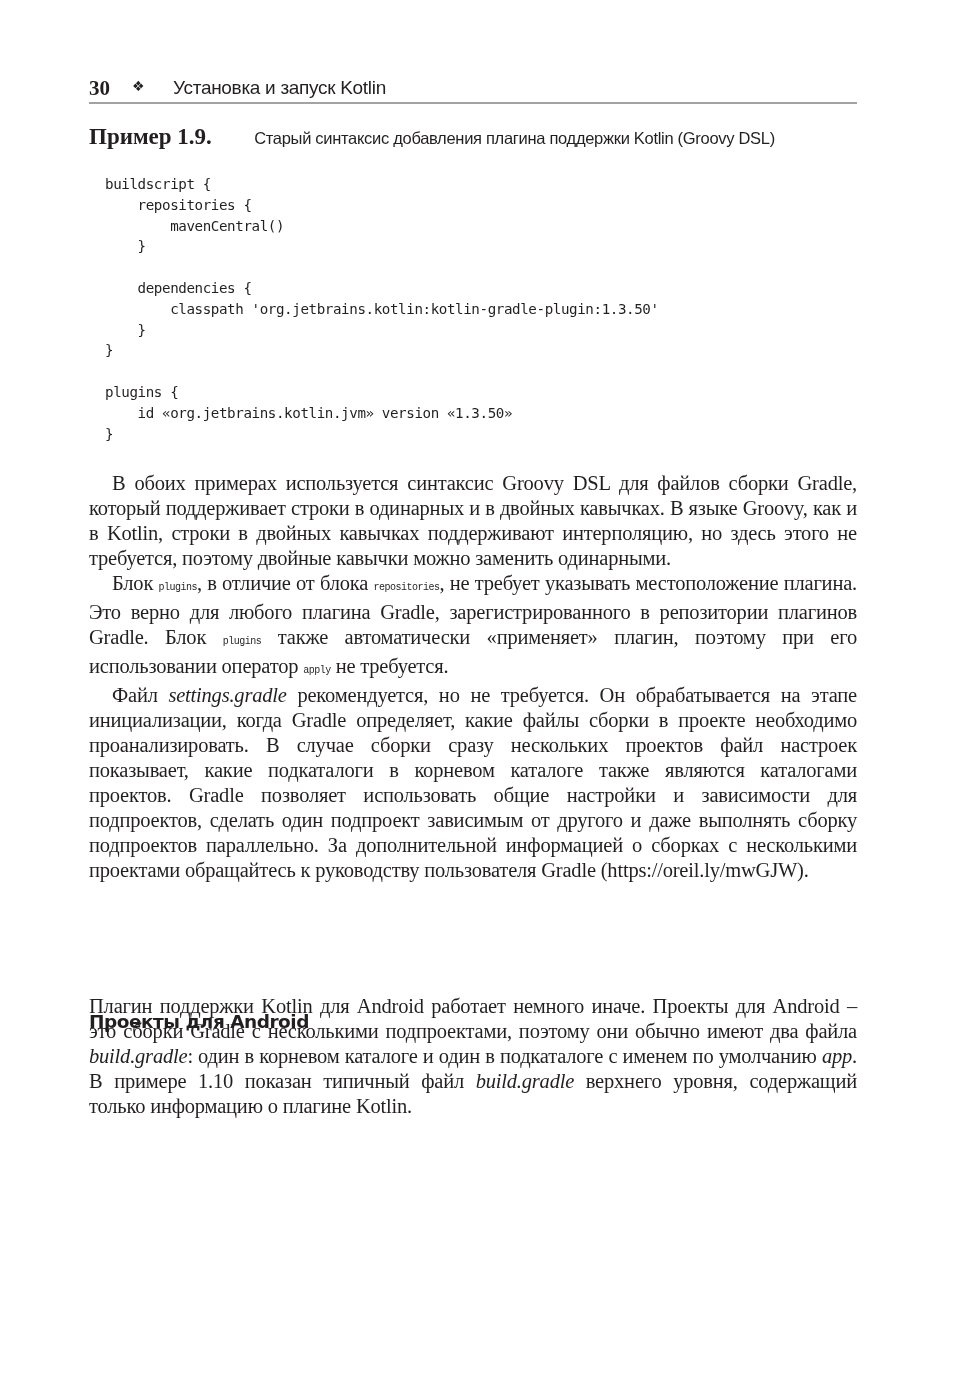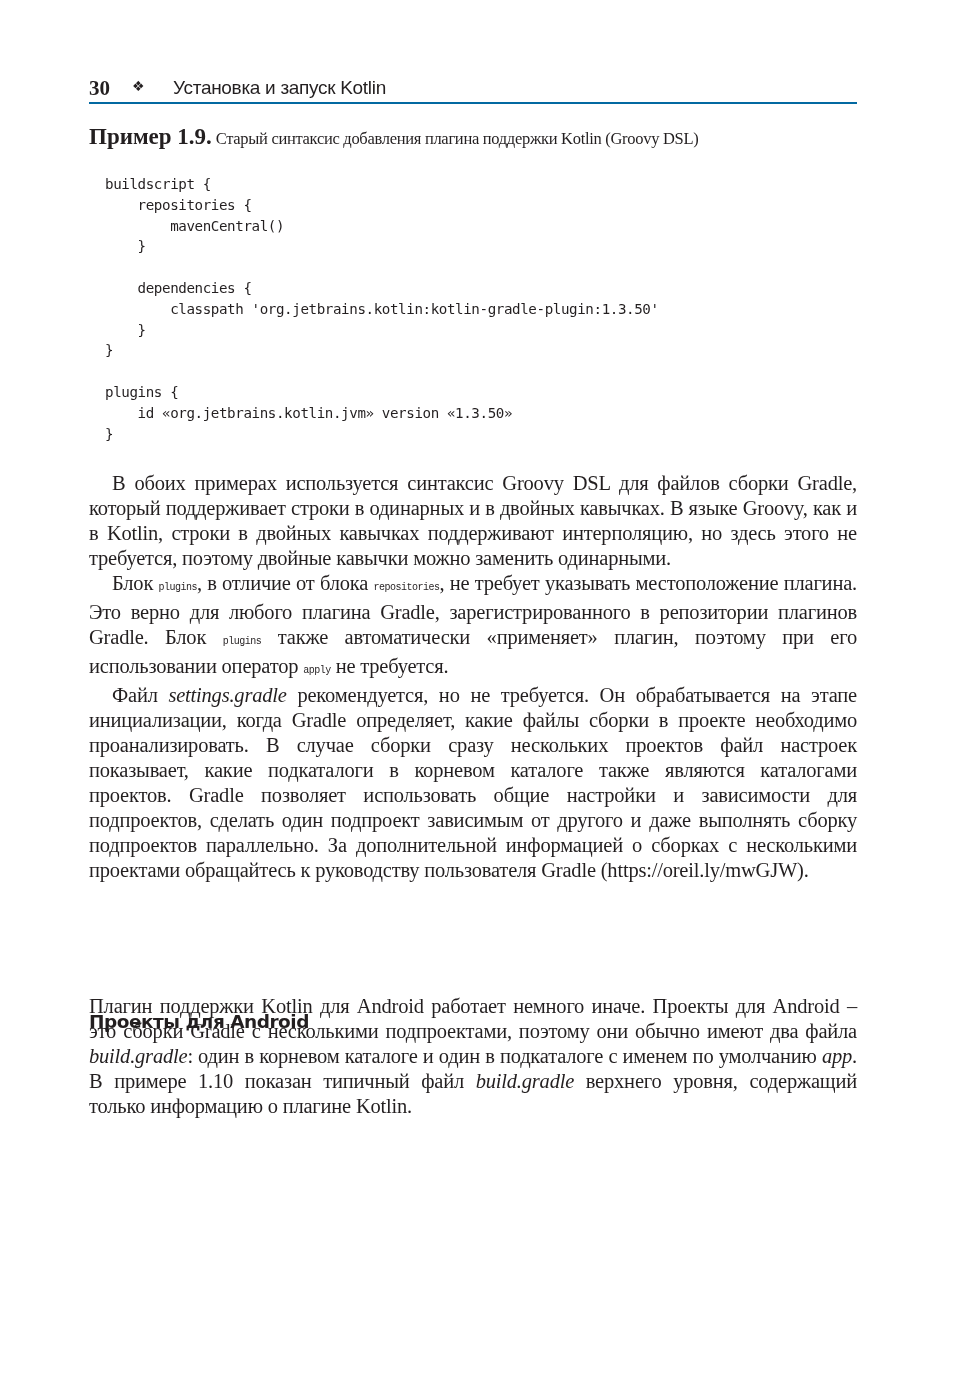--- a/index.html
+++ b/index.html
@@ -1,24 +1,24 @@
 <!DOCTYPE html>
 <html><head>
 <meta charset="utf-8">
 <style>
   html, body { margin: 0; padding: 0; background: #ffffff; }
   body { width: 974px; height: 1388px; position: relative; overflow: hidden; color: #231f20; }
   .page { position: absolute; left: 89px; top: 0; width: 768px; }
-  .header { position: absolute; top: 74px; left: 0; width: 768px; height: 28px; border-bottom: 2px solid #0369a1; }
+  .header { position: absolute; top: 74px; left: 0; width: 768px; height: 28px; border-bottom: 2px solid #a3a3a3; }
   .page-num { position: absolute; left: 0; top: 2px; font-family: "Liberation Serif", serif; font-weight: bold; font-size: 21px; }
   .header-orn { position: absolute; left: 43px; top: 4px; font-family: "DejaVu Sans", sans-serif; font-size: 14px; }
   .chapter-title { position: absolute; left: 84px; top: 3px; font-family: "Liberation Sans", sans-serif; font-size: 19px; letter-spacing: -0.3px; }
   .caption { position: absolute; top: 124px; left: 0; font-size: 16.5px; white-space: nowrap; }
   .caption-label { font-family: "Liberation Serif", serif; font-weight: bold; font-size: 23px; }
-  .caption-text { font-family: Liberation Serif, serif; letter-spacing: -0.3px; }
+  .caption-text { font-family: Liberation Sans, sans-serif; letter-spacing: -0.3px; margin-left: 38px; }
   .code { position: absolute; top: 158px; left: 0; margin: 16px; font-family: "DejaVu Sans Mono", monospace; font-size: 14.2px; line-height: 20.8px; white-space: pre; letter-spacing: -0.4px; }
   .body-text { position: absolute; left: 0; width: 768px; font-family: "Liberation Serif", serif; font-size: 20.5px; line-height: 25px; text-align: justify; letter-spacing: -0.2px; }
   .body-text p { margin: 0; text-indent: 23px; }
   .body-text p.noindent { text-indent: 0; }
   .mono { font-family: Liberation Mono, monospace; font-size: 10px; letter-spacing: -0.5px; }
   .section-heading { position: absolute; left: 0; top: 1011px; font-family: "DejaVu Sans", sans-serif; font-weight: bold; font-size: 18.5px; letter-spacing: -0.5px; }
 </style>
 </head>
 <body>
 

